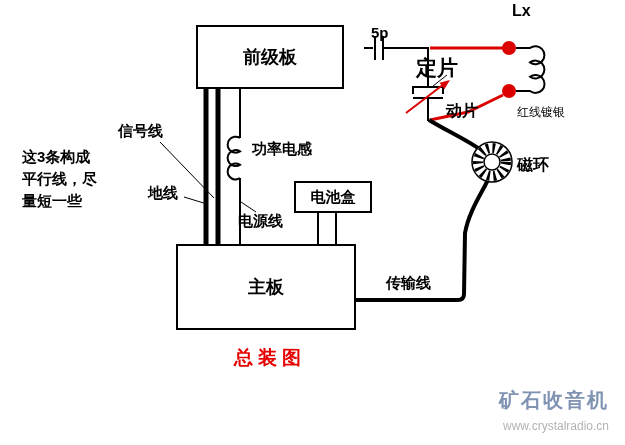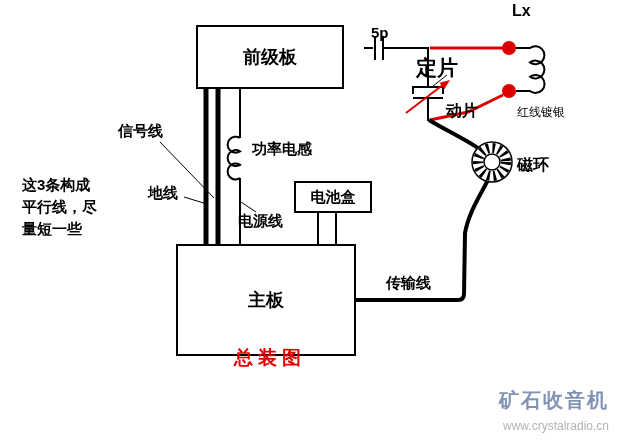--- a/index.html
+++ b/index.html
@@ -11,21 +11,21 @@
     position:absolute; z-index:2;
     border:2px solid #000; background:#fff;
     display:flex; align-items:center; justify-content:center;
     font-weight:bold; color:#000;
   }
   .lbl {
     position:absolute; z-index:3;
     color:#000; font-weight:bold; white-space:nowrap; line-height:1.15;
   }
   .lbl.red { color:#000000; }
-  .note { font-size:15px; line-height:22px;margin-top:28px; }
+  .note { font-size:15px; line-height:22px; }
   .title { color:#e60000; font-size:19px; letter-spacing:5px; }
   .wm-name { color:#8193b3; font-size:20px; letter-spacing:2px; text-align:right; }
   .wm-url  { color:#b3b3b3; font-size:12px; font-weight:normal; text-align:left; }
 </style>
 </head>
 <body>
 
 <div class="stage">
 
   <svg class="wiring" width="625" height="445" viewBox="0 0 625 445">
@@ -74,21 +74,21 @@
   </svg>
 
   <div class="box" style="left:196px;top:25px;width:148px;height:64px;font-size:18px;">
     <span>前级板</span>
   </div>
 
   <div class="box" style="left:294px;top:181px;width:78px;height:32px;font-size:15px;">
     <span>电池盒</span>
   </div>
 
-  <div class="box" style="left:176px;top:244px;width:180px;height:112px;font-size:18px;">
+  <div class="box" style="left:176px;top:244px;width:180px;height:86px;font-size:18px;">
     <span>主板</span>
   </div>
 
   <div class="lbl" style="left:371px;top:24px;font-size:15px;">5p</div>
 
   <div class="lbl" style="left:512px;top:2px;font-size:16px;">Lx</div>
 
   <div class="lbl" style="left:416px;top:56px;font-size:21px;">定片</div>
 
   <div class="lbl" style="left:446px;top:102px;font-size:16px;">动片</div>

